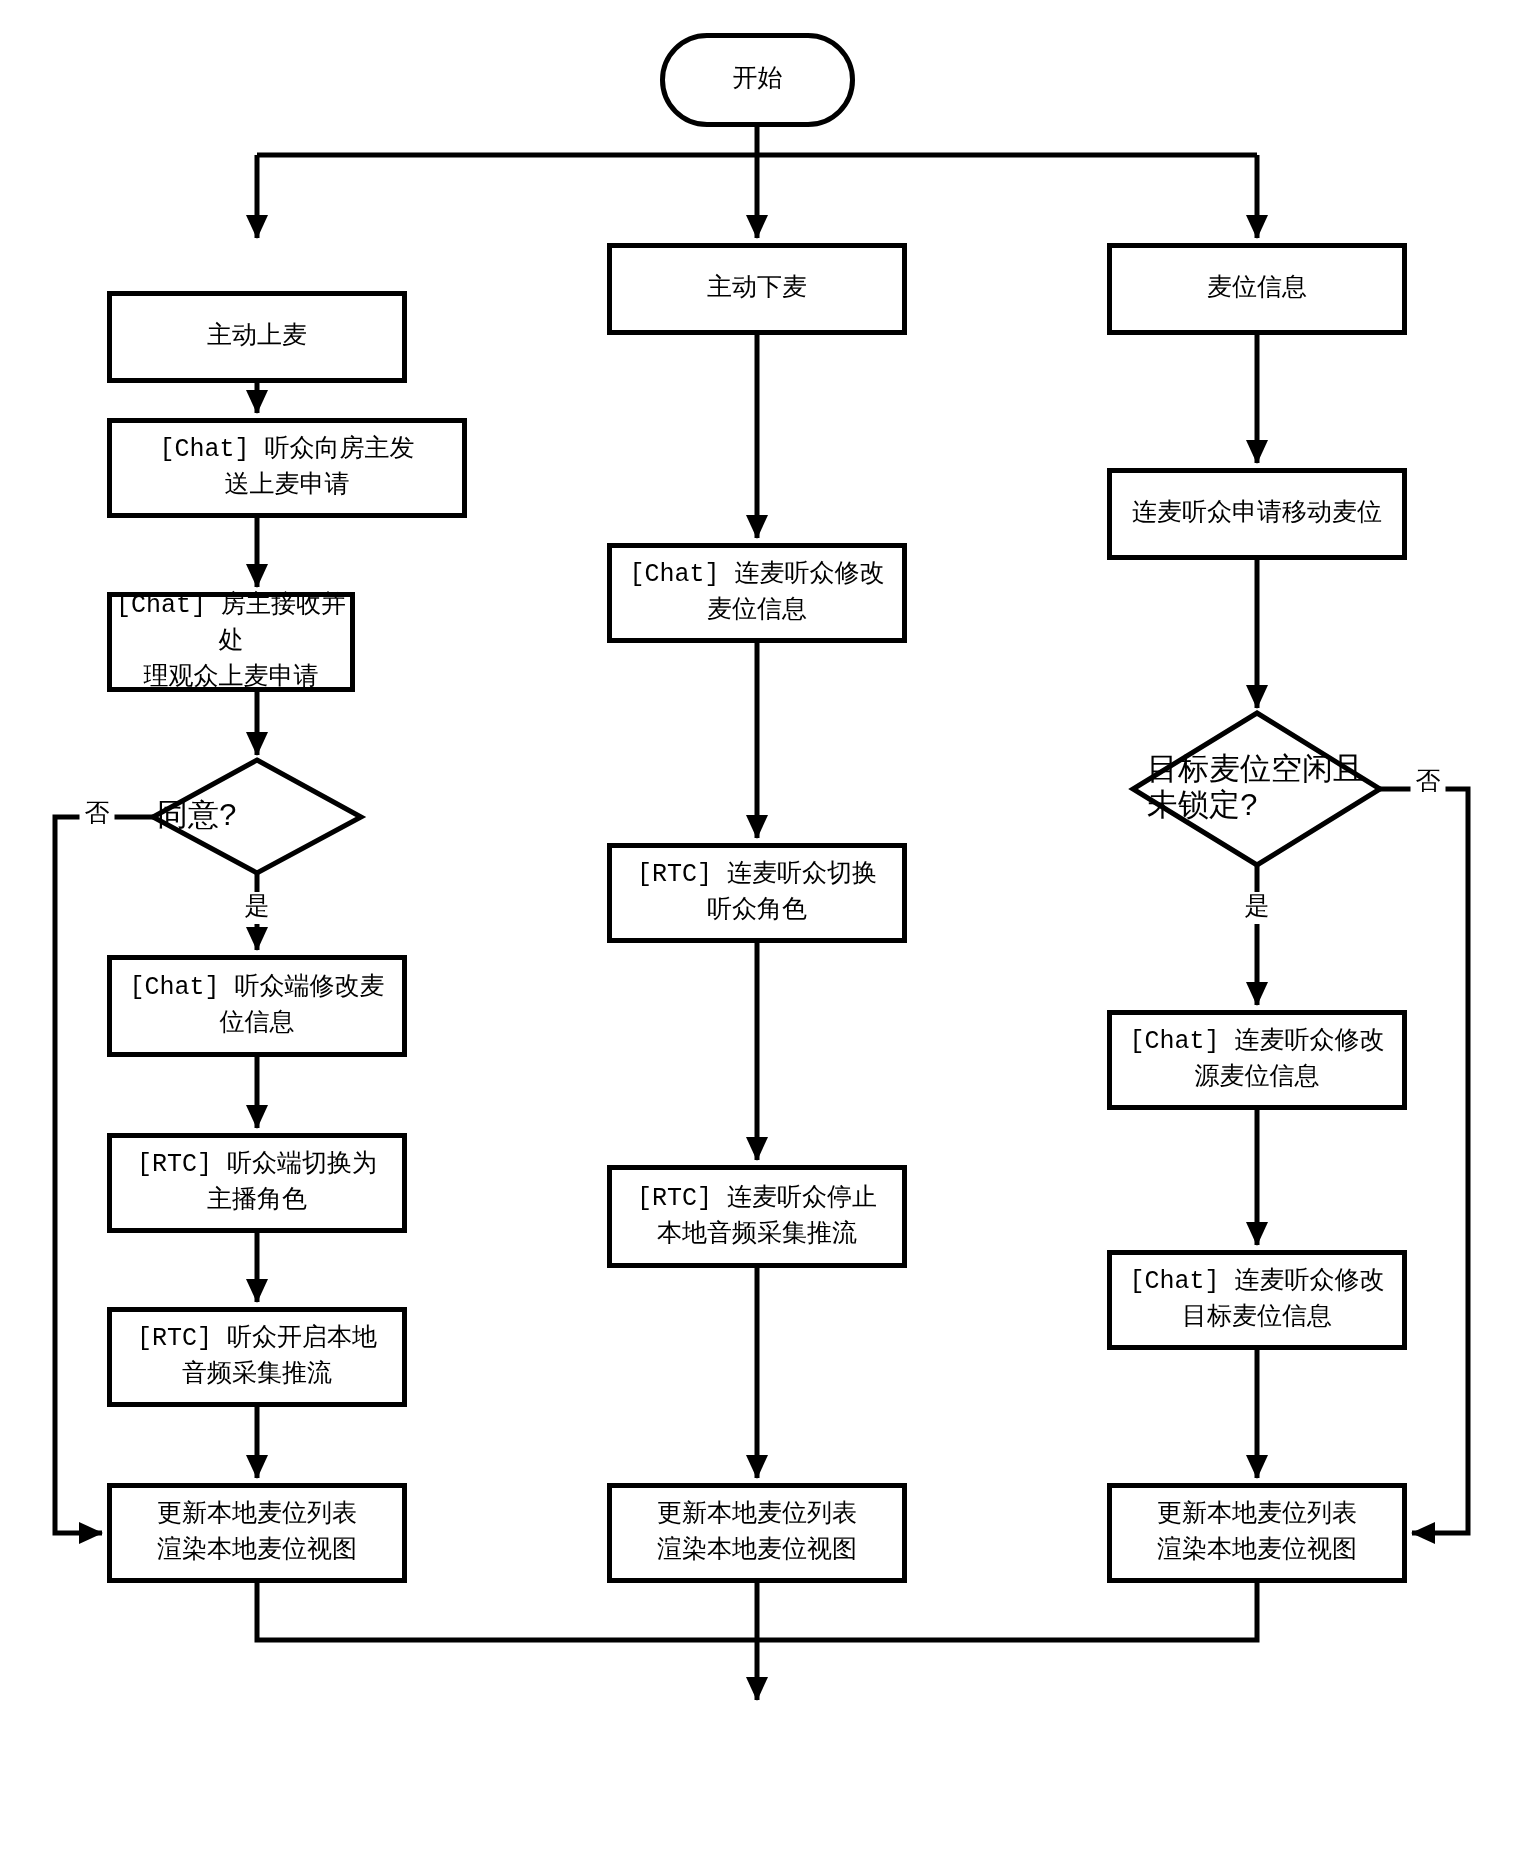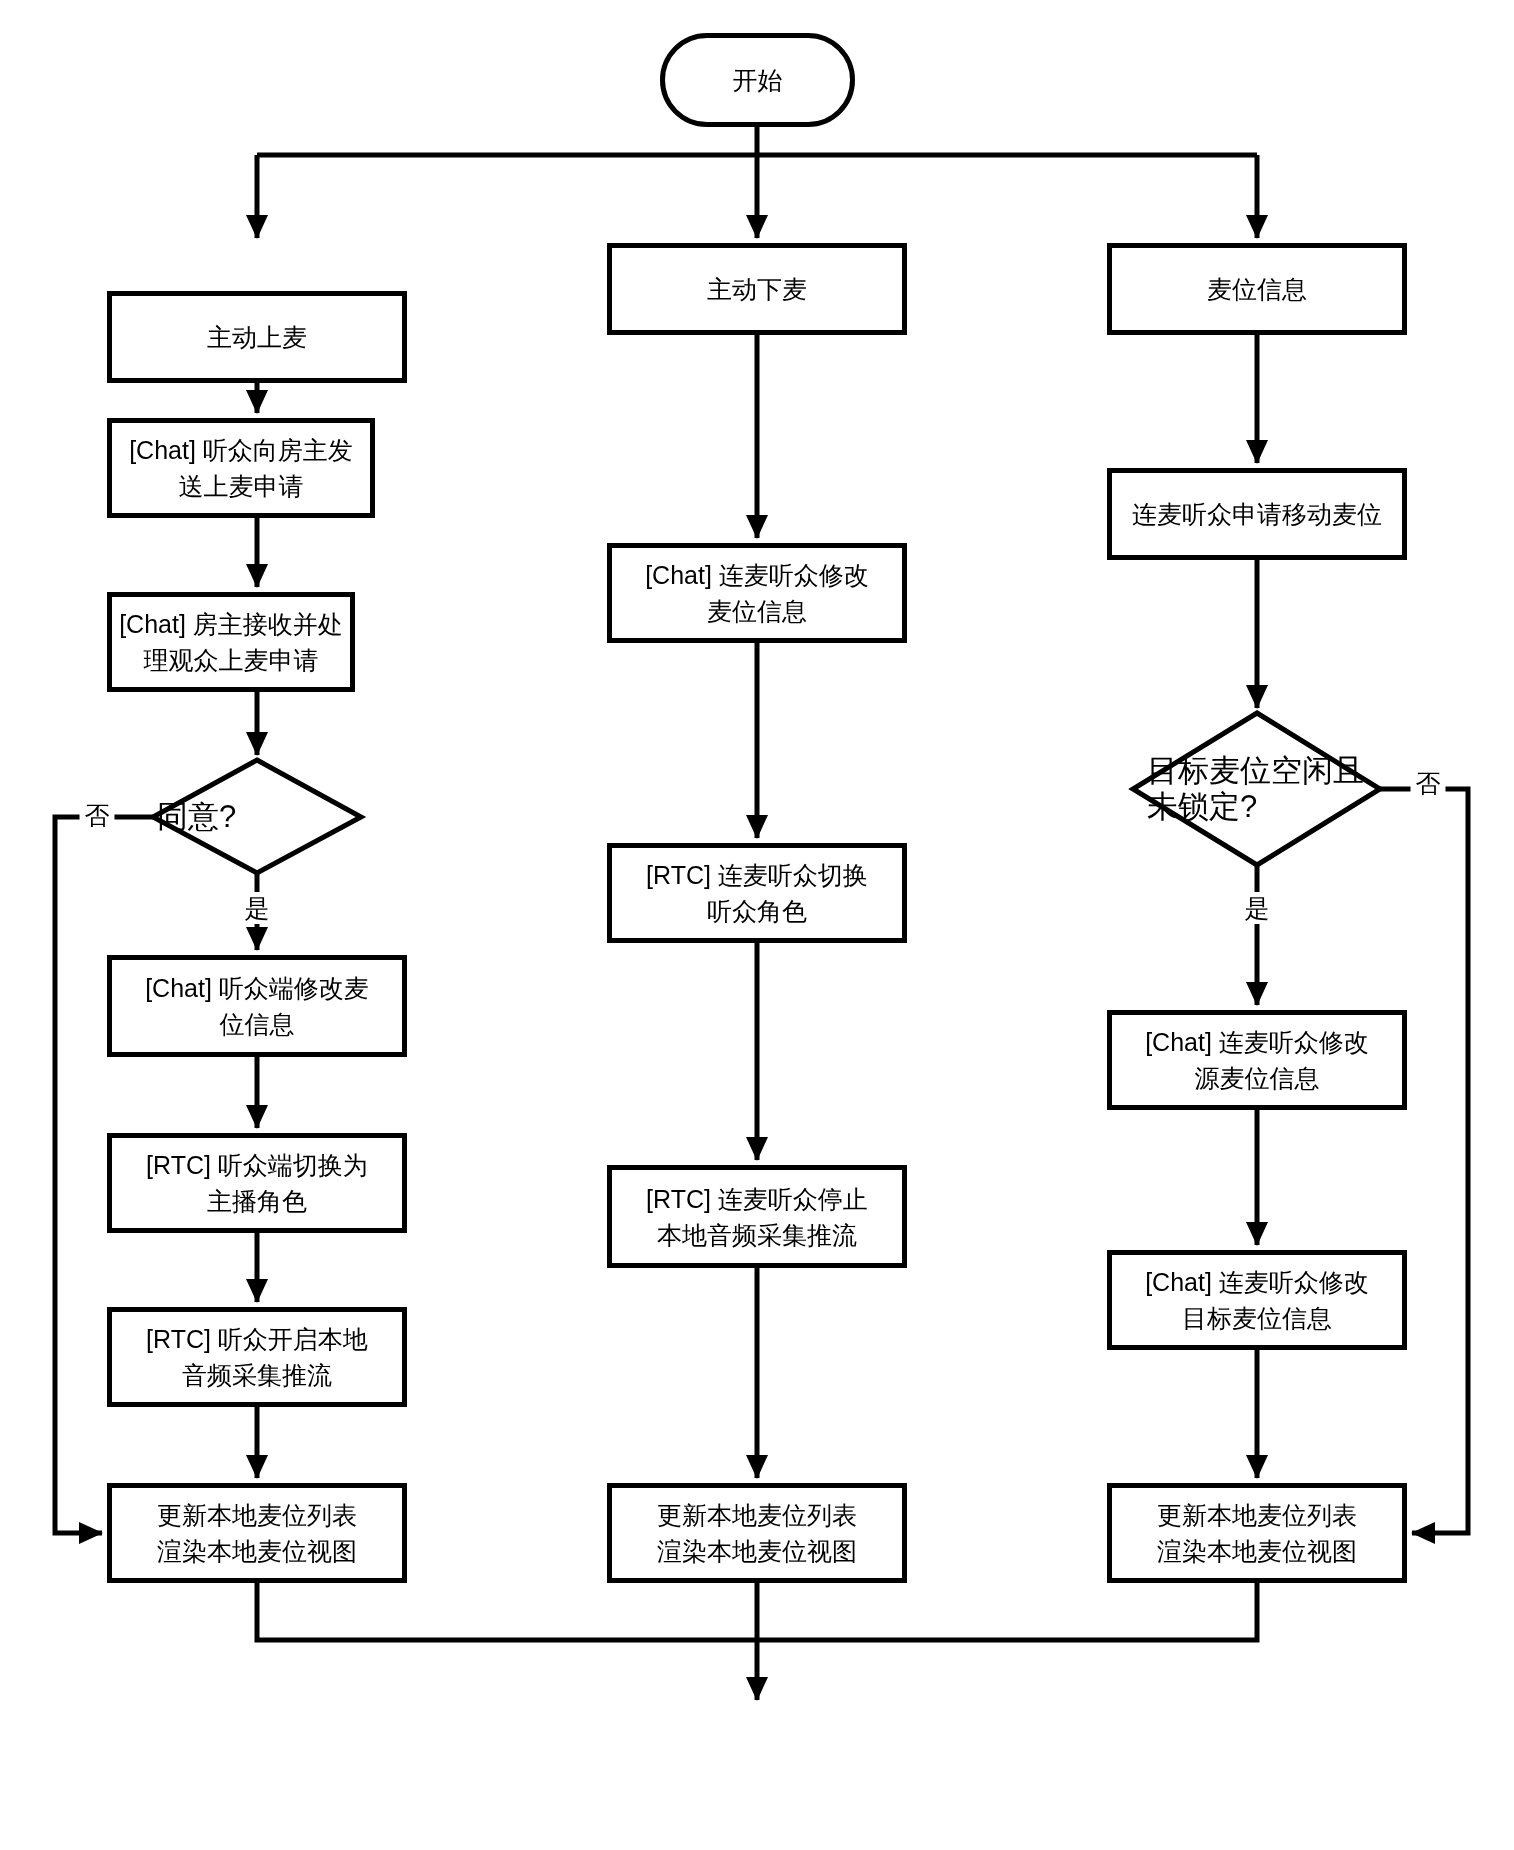--- a/index.html
+++ b/index.html
@@ -2,21 +2,21 @@
 <html><head>
 <meta charset="utf-8">
 <style>
   html, body { margin: 0; padding: 0; background: #ffffff; }
   * { box-sizing: border-box; }
   #canvas {
     position: relative;
     width: 1514px;
     height: 1850px;
     background: #ffffff;
-    font-family: Liberation Sans, sans-serif;
+    font-family: Liberation Mono, monospace;
     color: #000000;
   }
   #wires { position: absolute; left: 0; top: 0; width: 1514px; height: 1850px; }
   .node {
     position: absolute;
     display: flex;
     align-items: center;
     justify-content: center;
     text-align: center;
     white-space: pre-line;
@@ -90,21 +90,21 @@
       <polygon points="1257,713 1380,789 1257,865 1133,789" fill="#ffffff"></polygon>
     </g>
   </svg>
 
   <div class="node terminator" style="left:660px; top:33px; width:195px; height:94px;">开始</div>
 
   <div class="node" style="left:107px; top:243px; width:300px; height:92px;margin-top:48px;">主动上麦</div>
   <div class="node" style="left:607px; top:243px; width:300px; height:92px;">主动下麦</div>
   <div class="node" style="left:1107px; top:243px; width:300px; height:92px;">麦位信息</div>
 
-  <div class="node" style="left:107px; top:418px; width:268px; height:100px;">[Chat] 听众向房主发
+  <div class="node" style="left:107px; top:418px; width:360px; height:100px;">[Chat] 听众向房主发
 送上麦申请</div>
   <div class="node" style="left:107px; top:592px; width:248px; height:100px;">[Chat] 房主接收并处
 理观众上麦申请</div>
   <div class="diamond-label" style="left:257px; top:817px; width:200px;">同意?</div>
   <div class="node" style="left:107px; top:955px; width:300px; height:102px;">[Chat] 听众端修改麦
 位信息</div>
   <div class="node" style="left:107px; top:1133px; width:300px; height:100px;">[RTC] 听众端切换为
 主播角色</div>
   <div class="node" style="left:107px; top:1307px; width:300px; height:100px;">[RTC] 听众开启本地
 音频采集推流</div>

